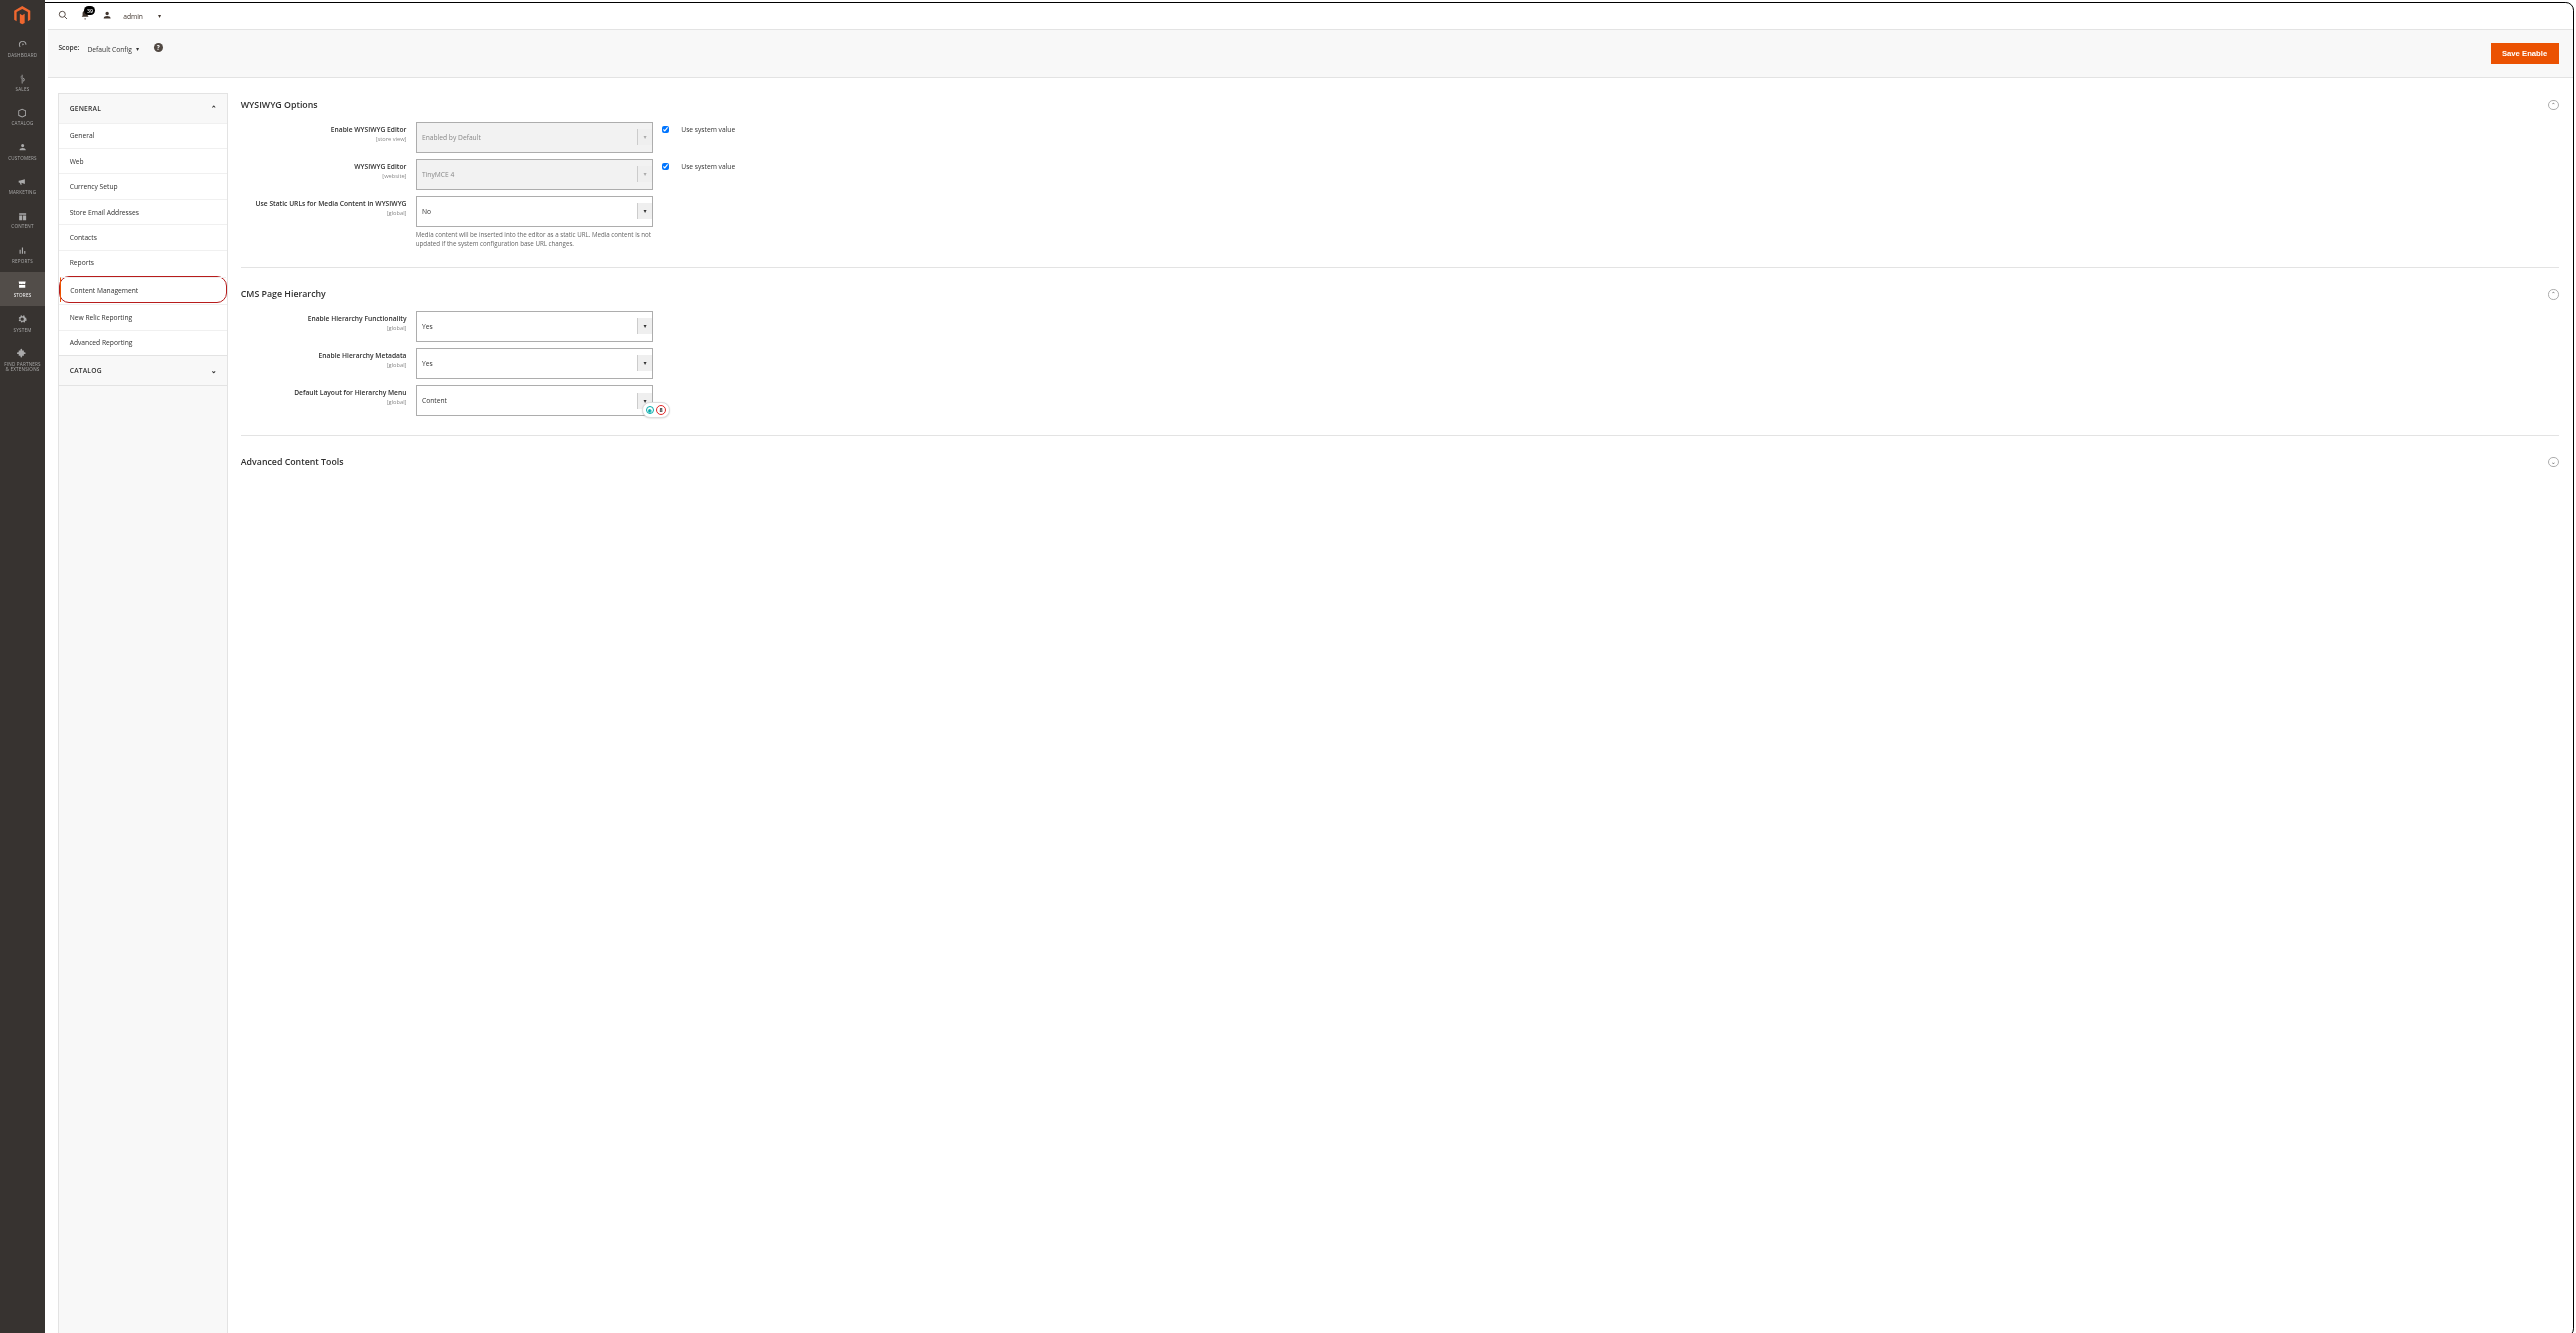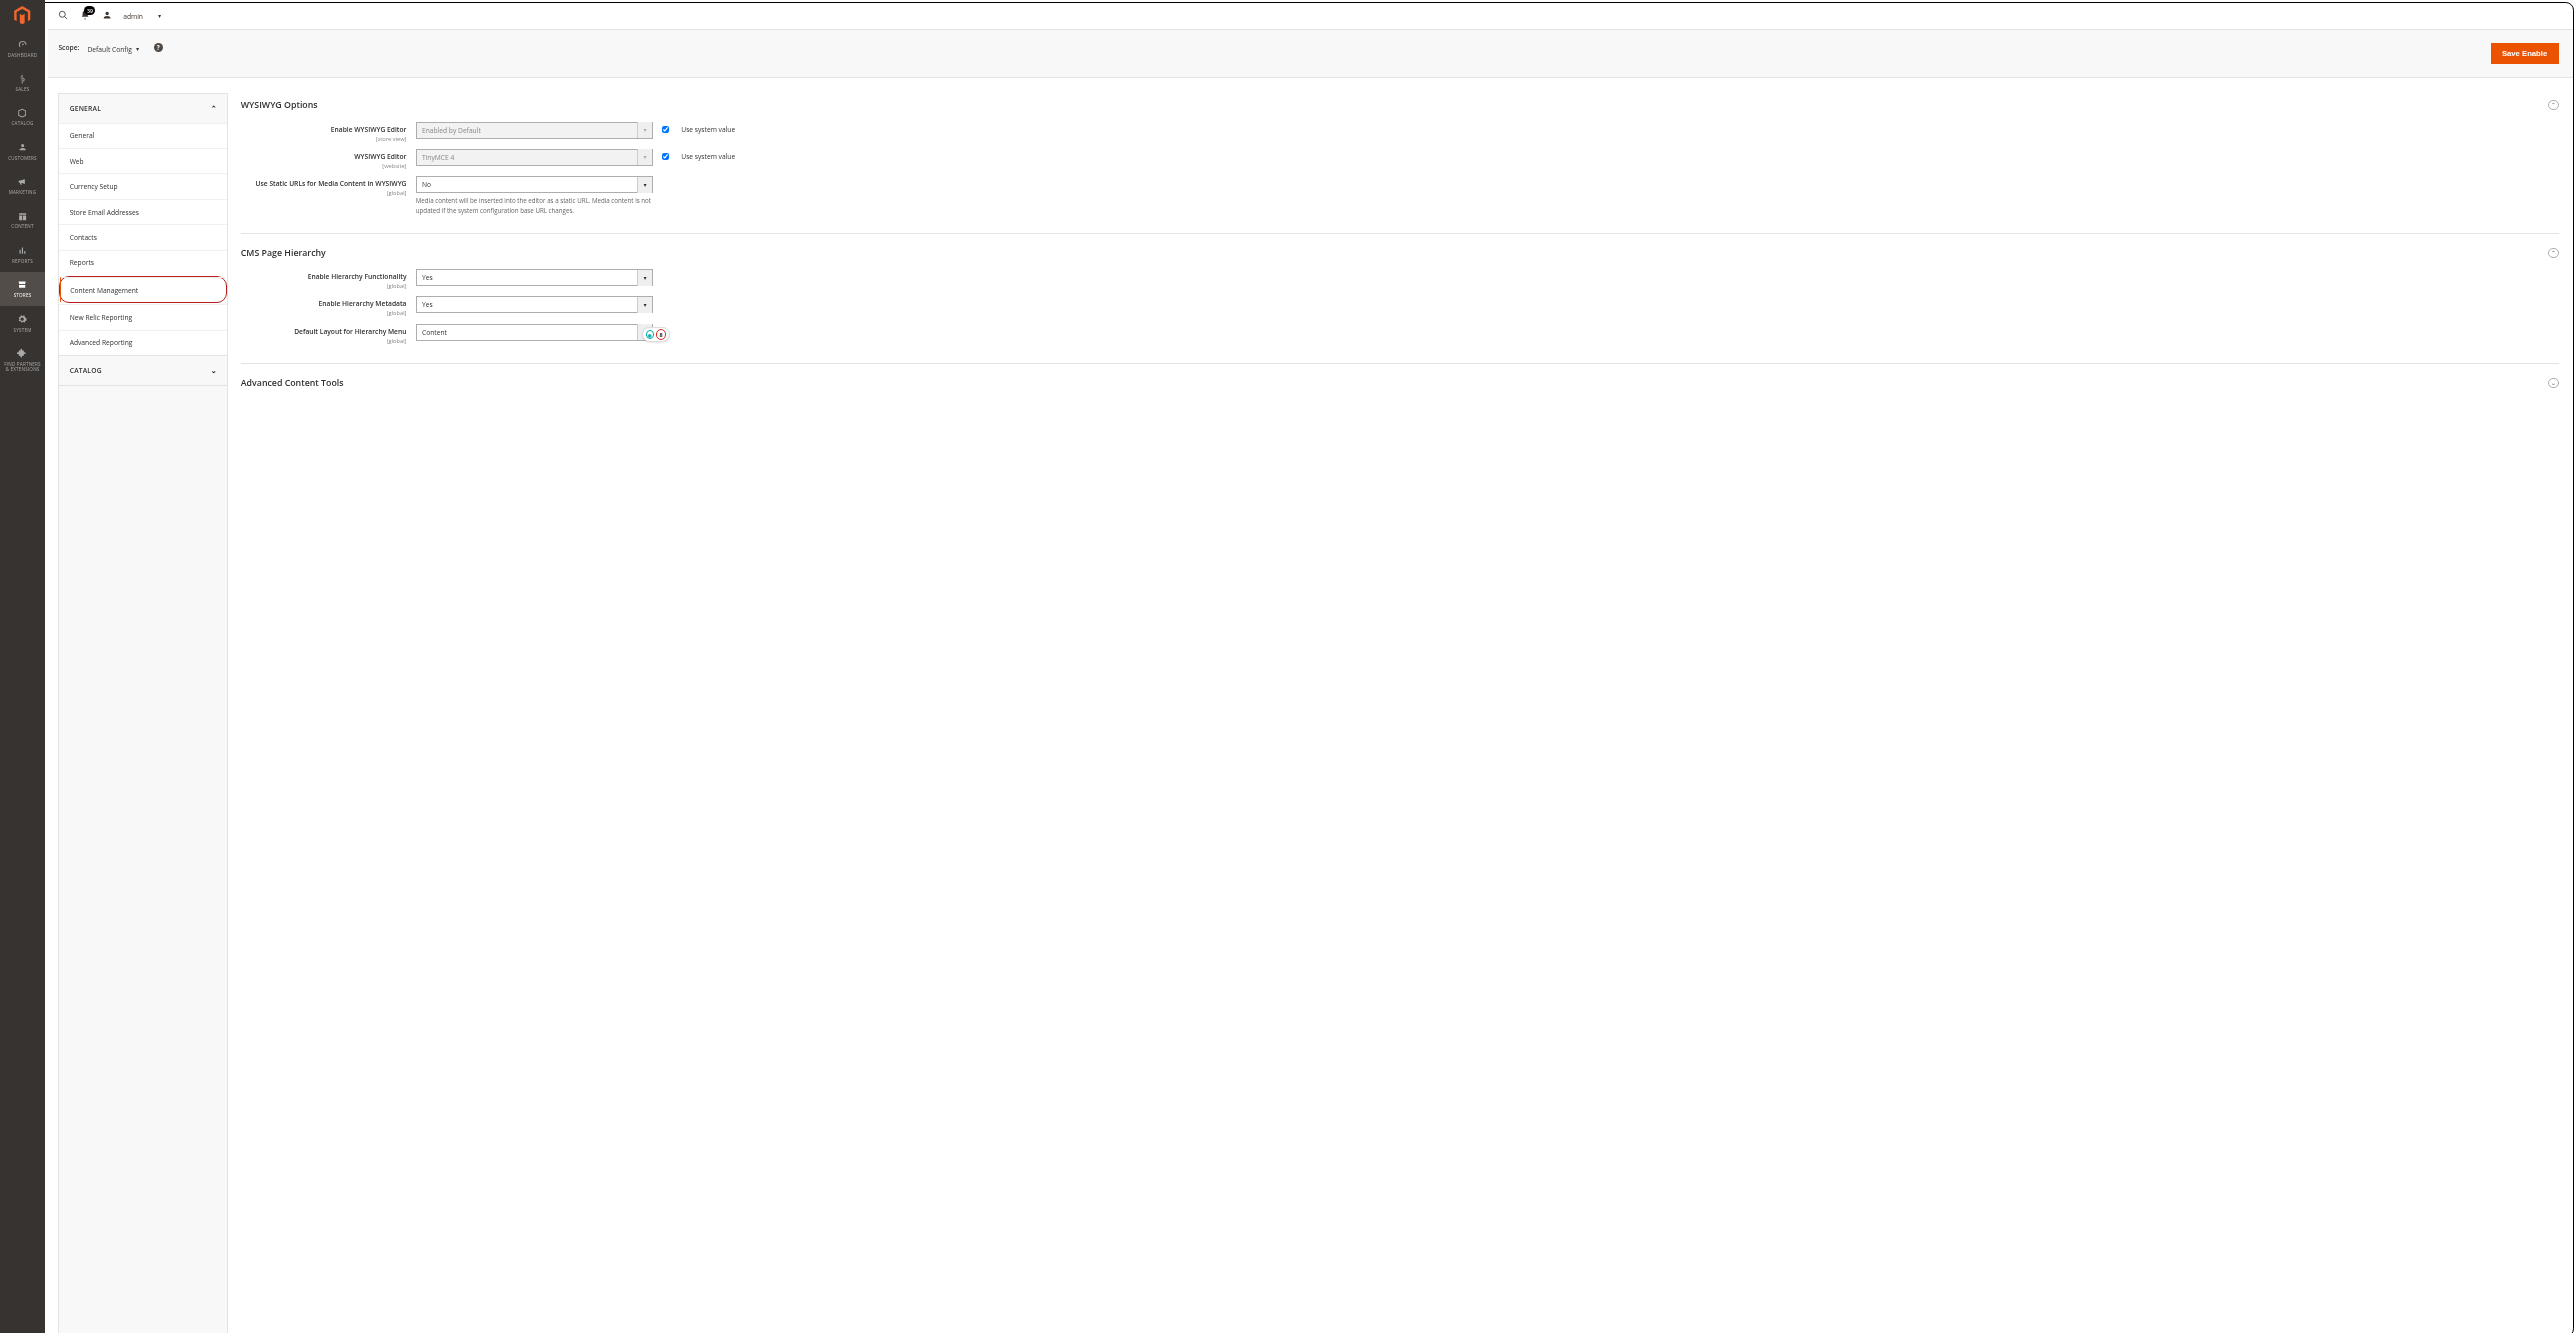--- a/index.html
+++ b/index.html
@@ -42,34 +42,34 @@
 .config-group { border-bottom: 0.5px solid #e3e3e3; }
 .config-group-header { display: flex; align-items: center; justify-content: space-between; padding: 9.3px 10.3px; font-weight: 600; font-size: 6.7px; text-transform: uppercase; cursor: pointer; color: #303030; letter-spacing: 0.2px; }
 .config-group-header .chev { font-size: 7.2px; }
 .config-items { background: #fff; }
 .config-item { display: block; padding: 7.7px 10.3px; color: #303030; cursor: pointer; border-top: 0.5px solid #f0f0f0; font-size: 6.7px; }
 .config-item.selected { border-left: 1.5px solid #eb5202; padding-left: 8.8px; font-weight: 400; }
 .highlight-box { border: 1px solid #b71c1c; border-radius: 10px; margin: 1px 0; }
 
 
 .config-form { flex: 1; min-width: 0; }
-.section { margin-bottom: 6px; }
+.section { margin-bottom: 14px; }
 .section-header { display: flex; align-items: center; justify-content: space-between; padding: 6.2px 0 10.3px 0; cursor: pointer; }
 .section-title { font-size: 8.8px; font-weight: 600; color: #303030; }
 .section-toggle { width: 10.3px; height: 10.3px; border: 0.5px solid #adadad; border-radius: 50%; display: flex; align-items: center; justify-content: center; font-size: 5.7px; color: #666; }
 .section-body { padding-bottom: 12.4px; border-bottom: 0.5px solid #e3e3e3; margin-bottom: 6.2px; }
 
 .field-row { display: flex; align-items: flex-start; margin-bottom: 6.2px; }
 .field-label-col { width: 175px; text-align: right; padding-right: 9.3px; padding-top: 3.1px; }
 .field-label { font-weight: 600; color: #303030; font-size: 6.7px; }
 .field-scope { font-size: 5.7px; color: #888; display: block; margin-top: 1px; }
 .field-input-col { flex: 1; max-width: 237px; position: relative; }
 .field-extra-col { padding-left: 9.3px; padding-top: 3.1px; display: flex; align-items: center; gap: 12px; font-size: 6.7px; white-space: nowrap; }
 
-.select-wrap { position: relative; border: 0.5px solid #adadad; background: #fff; height: 17px; display: flex; align-items: center; }
+.select-wrap { position: relative; border: 0.5px solid #adadad; background: #fff; height: 31px; display: flex; align-items: center; }
 .select-wrap.disabled { background: #f2f2f2; color: #888; }
 .select-value { flex: 1; padding: 0 5.2px; font-size: 6.7px; overflow: hidden; text-overflow: ellipsis; white-space: nowrap; }
 .select-arrow { width: 14.4px; height: 16px; border-left: 0.5px solid #ccc; background: #efefef; display: flex; align-items: center; justify-content: center; font-size: 5.2px; color: #333; }
 .select-wrap.disabled .select-arrow { color: #aaa; }
 
 .field-note { font-size: 6.2px; color: #666; line-height: 1.5; margin-top: 3.1px; }
 
 input[type="checkbox"] { width: 7.2px; height: 7.2px; cursor: pointer; }
 
 

